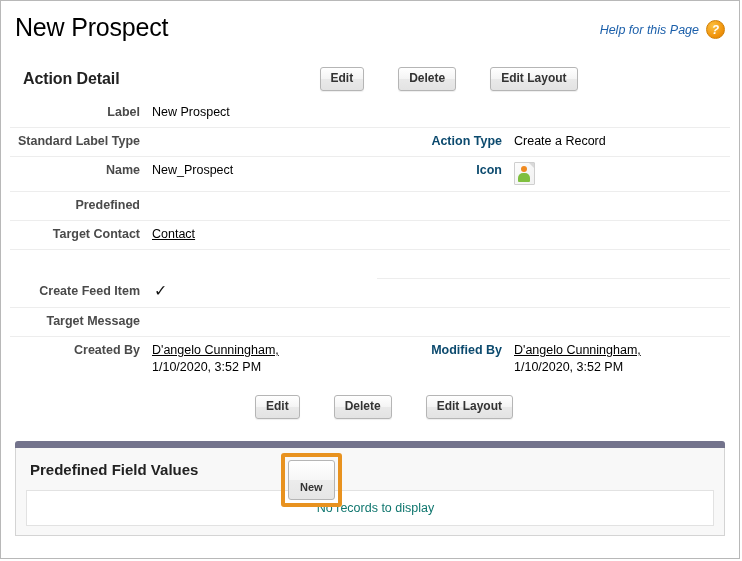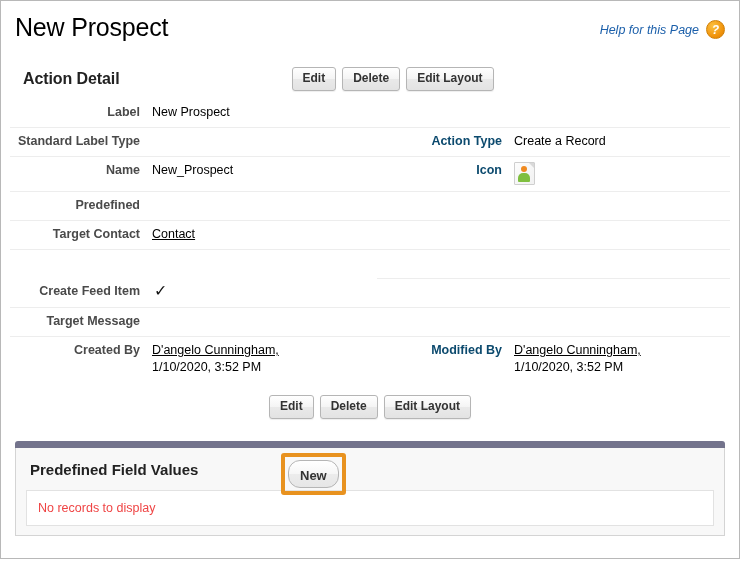--- a/index.html
+++ b/index.html
@@ -113,20 +113,21 @@
     font-size: 12px;
     font-weight: bold;
     color: #333;
     background: linear-gradient(to bottom, #ffffff 0%, #f4f4f4 50%, #e9e9e9 51%, #e3e3e3 100%);
     border: 1px solid #b5b5b5;
     border-radius: 3px;
     padding: 4px 10px 5px 10px;
     cursor: pointer;
     line-height: 13px;
     box-shadow: 0 1px 1px rgba(0,0,0,0.07);
+    margin-left: 28px;
   }
 
   
   .detail {
     width: 706px;
     margin: 0 auto;
     border-collapse: collapse;
     table-layout: fixed;
   }
   .detail td {
@@ -254,40 +255,41 @@
     left: 265px;
     top: 5px;
     border: 4px solid #e8921f;
     border-radius: 3px;
     padding: 3px;
     background: transparent;
     line-height: 0;
   }
   .btn-new {
     font-family: "Liberation Sans", sans-serif;
-    font-size: 13px;
+    font-size: 11px;
     font-weight: bold;
     color: #333;
     background: linear-gradient(to bottom, #ffffff 0%, #f6f6f6 50%, #ececec 51%, #e6e6e6 100%);
     border: 1px solid #b5b5b5;
-    border-radius: 12px;
-    padding: 8px 11px 5px 11px;
+    border-radius: 3px;
+    padding: 20px 11px 5px 11px;
     cursor: pointer;
     line-height: 13px;
   }
   .rl-body {
     margin: 0 10px;
     background: #fff;
     border: 1px solid #e2e2e2;
     height: 34px;
     display: flex;
     align-items: center;
     padding-left: 11px;
     font-size: 12.5px;
-    color: #ef4444;
+    color: #0f766e;
+    justify-content: center;
   }
 </style>
 </head>
 <body>
 
 <div class="page">
 
   <div class="pg-header">
     <div class="pg-title">New Prospect</div>
     <div class="help-area">

